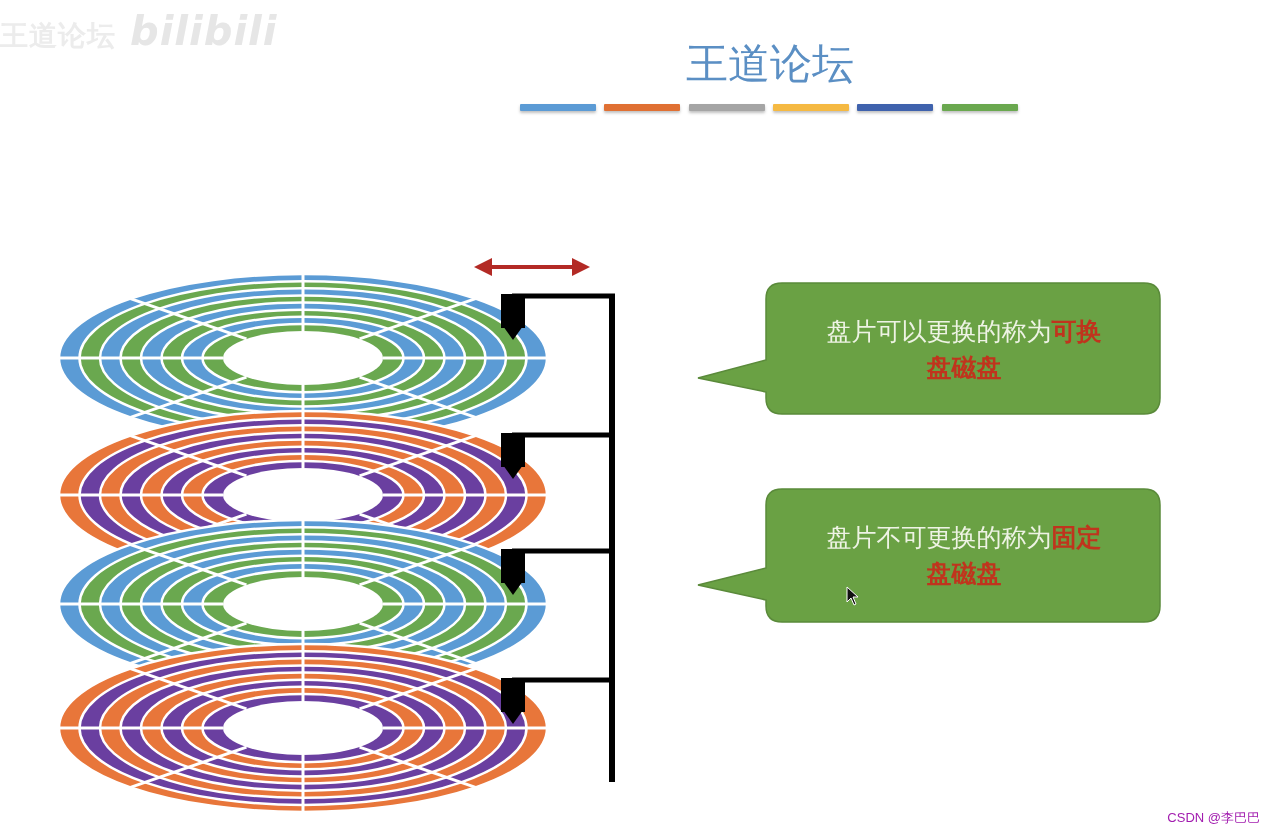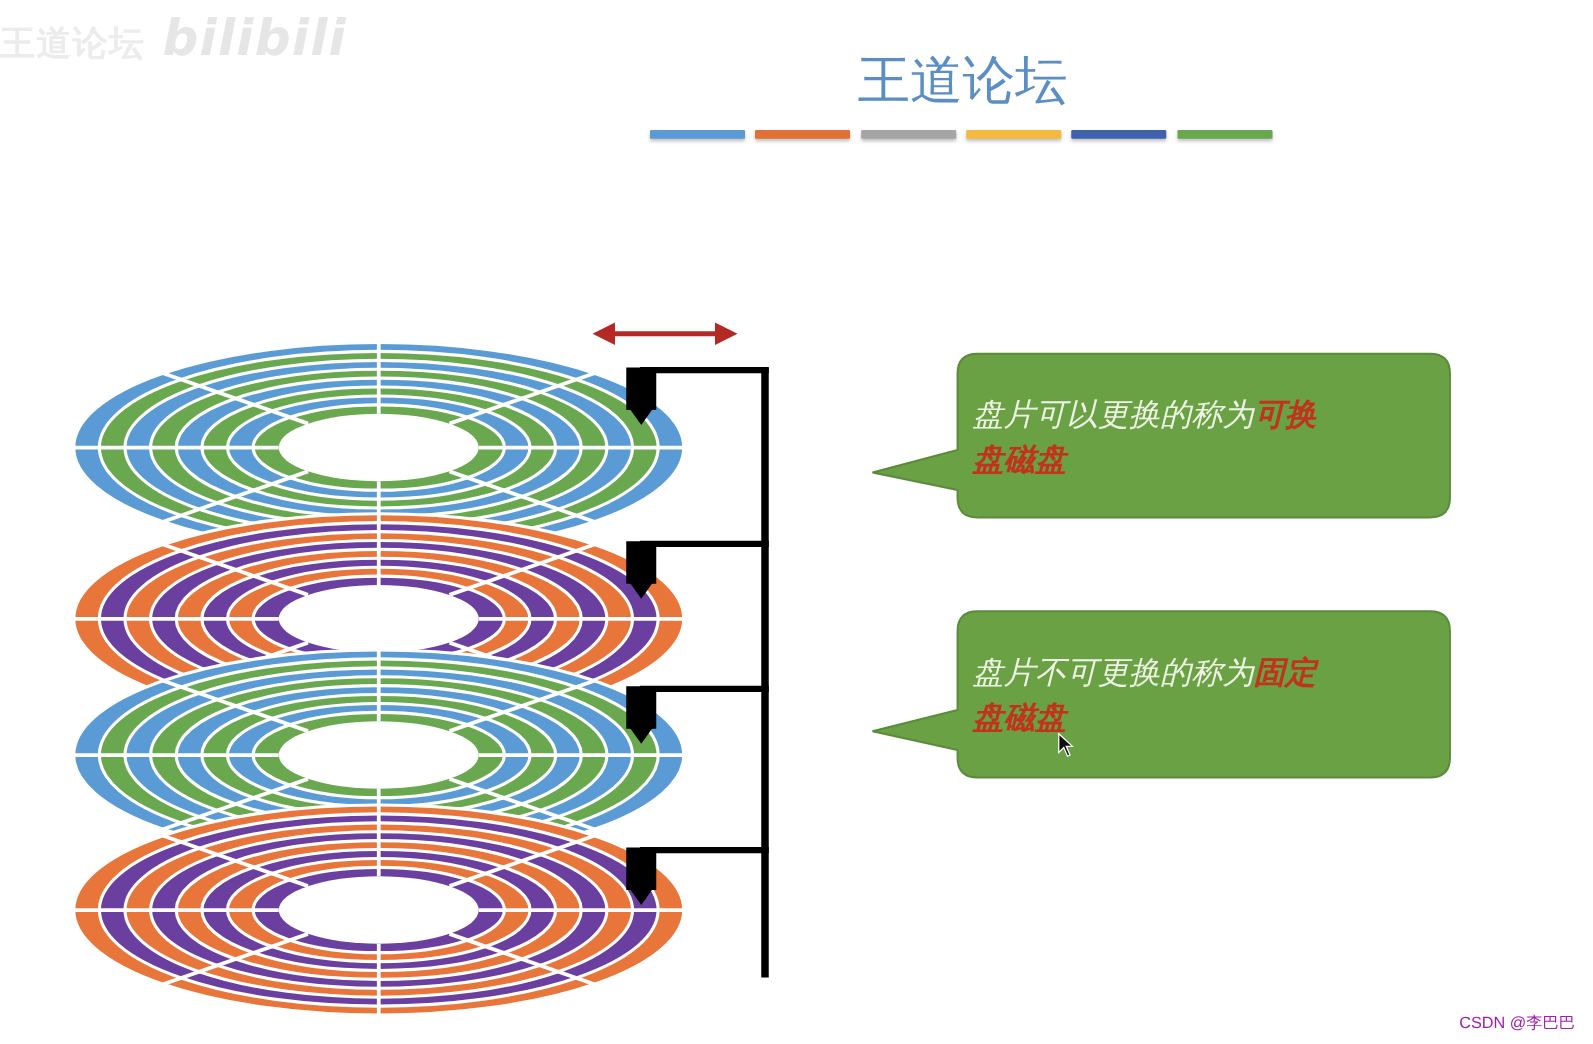--- a/index.html
+++ b/index.html
@@ -16,22 +16,22 @@
     .watermark .logo { font-size: 40px; margin-left: 14px; color: #e6e6e6; font-style: italic; margin-top: 20px; }
     .title {
       position: absolute; left: 520px; width: 500px; top: 36px;
       text-align: center; font-size: 42px; color: #5b8fc4;
       font-family: "DejaVu Serif", serif;
     }
     .color-bar { position: absolute; top: 104px; height: 7px; width: 76px;
       box-shadow: 0 2px 3px rgba(0,0,0,0.25); border-radius: 1px; }
     svg#diagram { position: absolute; left: 0; top: 0; }
     .bubble-text {
-      position: absolute; color: #eef3e4; font-size: 25px; text-align: left;
-      font-family: "DejaVu Serif", serif; line-height: 36px; font-style: italic;
+      position: absolute; color: #eef3e4; font-size: 25px; text-align: center;
+      font-family: "DejaVu Serif", serif; line-height: 36px;
     }
     .bubble-text .hl { color: #c0341d; font-weight: bold; }
     .footer {
       position: absolute; right: 14px; bottom: 8px;
       font-size: 13px; color: #a21caf; font-family: "Liberation Sans", sans-serif;
     }
     .cursor { position: absolute; }
   </style>
 </head>
 <body>

